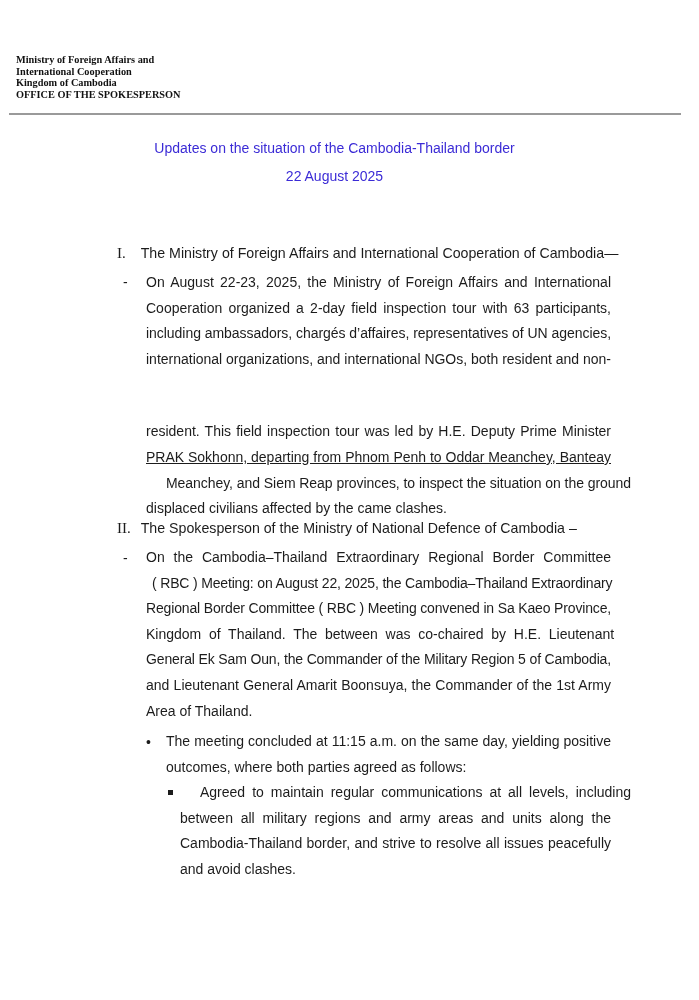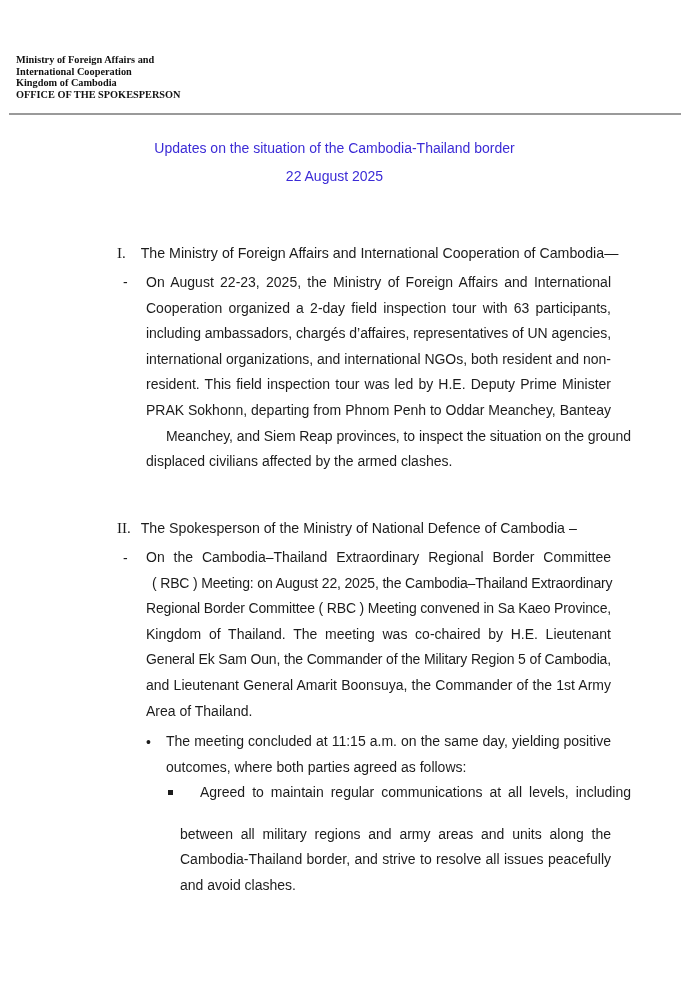--- a/index.html
+++ b/index.html
@@ -68,49 +68,49 @@
     <div class="sec-head" style="top:245px;">
       <span class="num">I.</span>
       <span>The Ministry of Foreign Affairs and International Cooperation of Cambodia—</span>
     </div>
     <div class="dash" style="top:274px;">-</div>
     <div class="para" style="top:270px;">
       <span class="line" style="white-space: nowrap; display: block; word-spacing: 2.39844px;">On August 22-23, 2025, the Ministry of Foreign Affairs and International</span>
       <span class="line" style="white-space: nowrap; display: block; word-spacing: 2.28993px;">Cooperation organized a 2-day field inspection tour with 63 participants,</span>
       <span class="line" style="white-space: nowrap; display: block; letter-spacing: -0.0434966px;">including ambassadors, chargés d’affaires, representatives of UN agencies,</span>
       <span class="line" style="white-space: nowrap; display: block; letter-spacing: -0.00541667px;">international organizations, and international NGOs, both resident and non-</span>
-      <span class="line" style="white-space: nowrap; display: block; word-spacing: 1.26847px;">resident. This field inspection tour was led by H.E. Deputy Prime Minister</span>
-      <span class="line" style="white-space: nowrap; display: block; letter-spacing: -0.00189394px;">PRAK Sokhonn, departing from Phnom Penh to Oddar Meanchey, Banteay</span>
+      <span class="line" style="white-space: nowrap; display: block; word-spacing: 1.26847px; margin-top: 47px;">resident. This field inspection tour was led by H.E. Deputy Prime Minister</span>
+      <span class="line" style="white-space: nowrap; display: block; letter-spacing: -0.00189394px; text-decoration: underline;">PRAK Sokhonn, departing from Phnom Penh to Oddar Meanchey, Banteay</span>
       <span class="line" style="white-space: nowrap; display: block; letter-spacing: -0.0552226px; margin-left: 20px;">Meanchey, and Siem Reap provinces, to inspect the situation on the ground</span>
-      <span class="line last">displaced civilians affected by the armed clashes.</span>
+      <span class="line last">displaced civilians affected by the came clashes.</span>
     </div>
 
     <div class="sec-head" style="top:520px;">
       <span class="num">II.</span>
       <span>The Spokesperson of the Ministry of National Defence of Cambodia –</span>
     </div>
     <div class="dash" style="top:550px;">-</div>
     <div class="para" style="top:545px;">
       <span class="line b" style="white-space: nowrap; display: block; letter-spacing: -0.00317383px;">On the Cambodia–Thailand Extraordinary Regional Border Committee</span>
       <span class="line" style="white-space: nowrap; display: block; letter-spacing: -0.167101px; margin-left: 6px;"><b>( RBC ) Meeting:</b><span> on August 22, 2025, the Cambodia–Thailand Extraordinary</span></span>
       <span class="line" style="white-space: nowrap; display: block; letter-spacing: -0.158231px;">Regional Border Committee ( RBC ) Meeting convened in Sa Kaeo Province,</span>
-      <span class="line" style="white-space: nowrap; display: block; word-spacing: 3.81944px;">Kingdom of Thailand. The meeting was co-chaired by H.E. Lieutenant</span>
+      <span class="line" style="white-space: nowrap; display: block; word-spacing: 3.81944px;">Kingdom of Thailand. The between was co-chaired by H.E. Lieutenant</span>
       <span class="line" style="white-space: nowrap; display: block; letter-spacing: -0.147227px;">General Ek Sam Oun, the Commander of the Military Region 5 of Cambodia,</span>
       <span class="line" style="white-space: nowrap; display: block; word-spacing: 0.351562px;">and Lieutenant General Amarit Boonsuya, the Commander of the 1st Army</span>
       <span class="line last">Area of Thailand.</span>
     </div>
 
     <div class="bullet-dot" style="top:734px;">•</div>
     <div class="bullet-para" style="top:729px;">
       <span class="line" style="white-space: nowrap; display: block; word-spacing: 0.174716px;">The meeting concluded at 11:15 a.m. on the same day, yielding positive</span>
       <span class="line last">outcomes, where both parties agreed as follows:</span>
     </div>
 
     <div class="sq" style="top:790px;"></div>
     <div class="sub-para" style="top:780px;">
       <span class="line" style="white-space: nowrap; display: block; word-spacing: 3.09766px; margin-left: 20px;">Agreed to maintain regular communications at all levels, including</span>
-      <span class="line" style="white-space: nowrap; display: block; word-spacing: 3.87812px; margin-top: 16px;">between all military regions and army areas and units along the</span>
+      <span class="line" style="white-space: nowrap; display: block; word-spacing: 3.87812px;">between all military regions and army areas and units along the</span>
       <span class="line" style="white-space: nowrap; display: block; word-spacing: 0.470703px;">Cambodia-Thailand border, and strive to resolve all issues peacefully</span>
       <span class="line last">and avoid clashes.</span>
     </div>
 
   </div>
 </div>
 
 </body></html>

